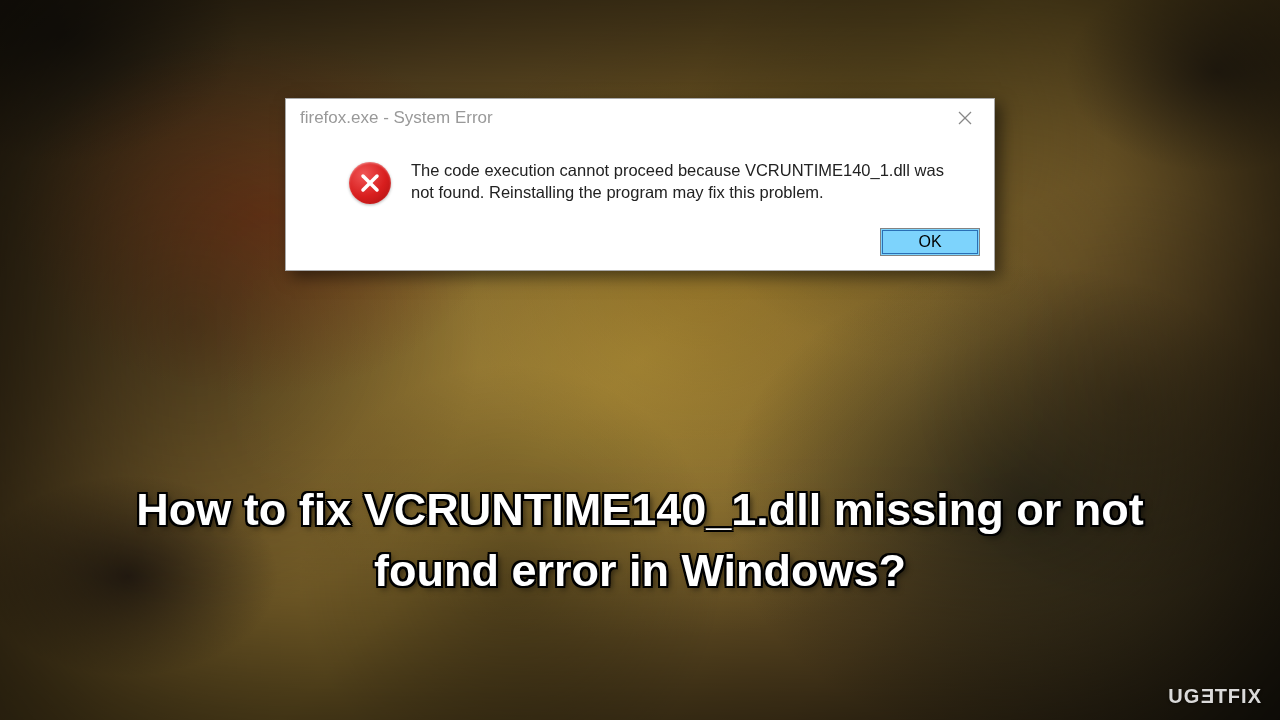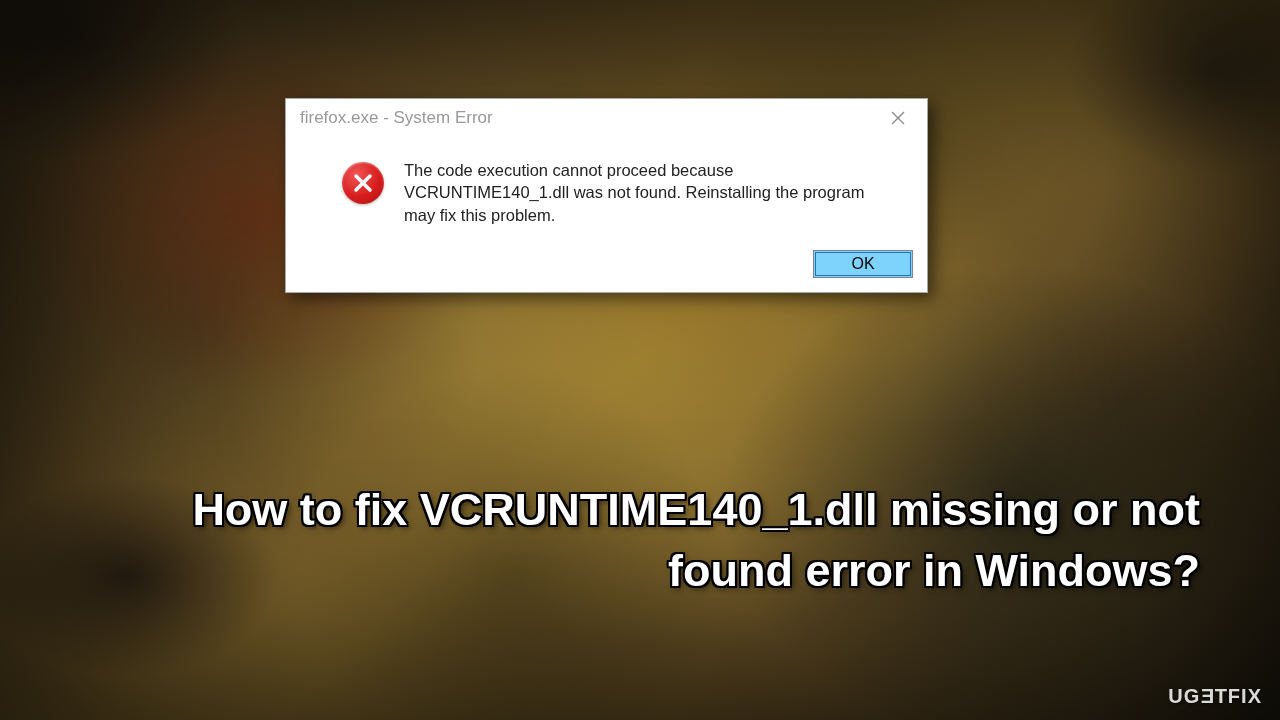--- a/index.html
+++ b/index.html
@@ -36,21 +36,21 @@
     .vignette {
       position: absolute;
       inset: 0;
       box-shadow: inset 0 0 200px 60px rgba(0,0,0,0.75);
       pointer-events: none;
     }
     .dialog {
       position: absolute;
       left: 285px;
       top: 98px;
-      width: 643px;
+      width: 710px;
       background: #ffffff;
       border: 1px solid #a8a8a8;
       box-shadow: 6px 6px 15px rgba(0,0,0,0.5);
     }
     .dialog-titlebar {
       display: flex;
       justify-content: space-between;
       align-items: center;
       padding: 6px 8px 6px 14px;
       background: #ffffff;
@@ -68,23 +68,24 @@
       justify-content: center;
       color: #888;
       cursor: pointer;
     }
     .close-btn svg {
       width: 14px;
       height: 14px;
     }
     .dialog-body {
       display: flex;
-      padding: 20px 30px 24px 56px;
+      padding: 20px 30px 24px 39px;
       gap: 20px;
       align-items: flex-start;
+      margin-left: 24px;
     }
     .error-icon-wrap {
       flex-shrink: 0;
       padding-top: 5px;
     }
     .error-icon {
       width: 42px;
       height: 42px;
       border-radius: 50%;
       background: radial-gradient(circle at 35% 30%, #f05555 0%, #d81e1e 55%, #a81010 100%);
@@ -117,21 +118,21 @@
       outline: 1px solid #2a6fb5;
       outline-offset: -3px;
       cursor: pointer;
       font-family: inherit;
     }
     .headline {
       position: absolute;
       left: 0;
       right: 0;
       top: 480px;
-      text-align: right;
+      text-align: center;
       padding: 0 80px;
     }
     .headline-text {
       color: #ffffff;
       font-size: 45px;
       font-weight: 700;
       line-height: 1.35;
       text-shadow: 
         -2px -2px 0 #000,
          2px -2px 0 #000,

